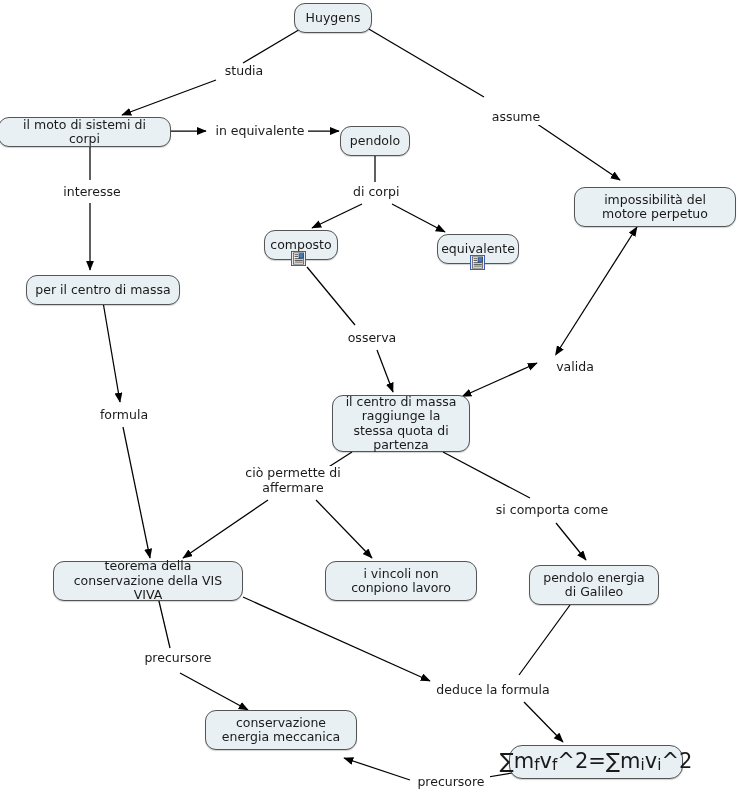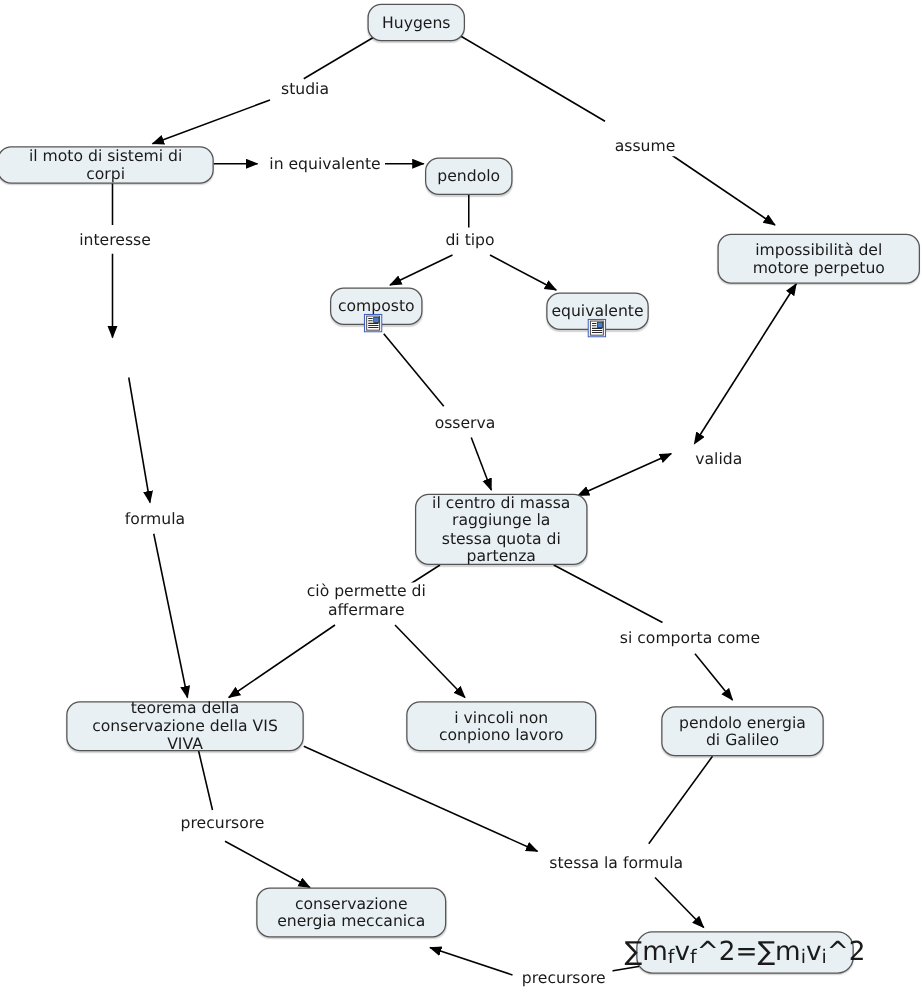--- a/index.html
+++ b/index.html
@@ -182,20 +182,23 @@
     <rect x="8.5" y="3" width="4.5" height="4.5" fill="#3f7fd0" stroke="#222222" stroke-width="0.6"></rect>
     <g stroke="#2a2a2a" stroke-width="0.9">
       <line x1="3.8" y1="4" x2="7.6" y2="4"></line>
       <line x1="3.8" y1="6" x2="7.6" y2="6"></line>
       <line x1="3.8" y1="8.2" x2="12.6" y2="8.2"></line>
       <line x1="3.8" y1="10" x2="12.6" y2="10"></line>
       <line x1="3.8" y1="11.8" x2="12.6" y2="11.8"></line>
     </g>
   </svg>
 
+  <div class="node" style="left:26px; top:275px; width:154px; height:27px;">
+    <span>per il centro di massa</span>
+  </div>
 
   <div class="node" style="left:53px; top:561px; width:190px; height:40px;">
     <span>teorema della conservazione della VIS VIVA</span>
   </div>
 
   <div class="node" style="left:332px; top:395px; width:138px; height:57px;">
     <span>il centro di massa raggiunge la stessa quota di partenza</span>
   </div>
 
   <div class="node" style="left:325px; top:561px; width:152px; height:40px;">
@@ -217,32 +220,32 @@
   </div>
 
   <div class="label" style="left:219px; top:64px; width:48px;">studia</div>
 
   <div class="label" style="left:485px; top:98px; width:60px;margin-top:12px;">assume</div>
 
   <div class="label" style="left:212px; top:124px; width:94px;">in equivalente</div>
 
   <div class="label" style="left:57px; top:185px; width:68px;">interesse</div>
 
-  <div class="label" style="left:352px; top:185px; width:46px;">di tipo</div>
+  <div class="label" style="left:352px; top:185px; width:46px;">di corpi</div>
 
   <div class="label" style="left:341px; top:331px; width:60px;">osserva</div>
 
   <div class="label" style="left:552px; top:360px; width:44px;">valida</div>
 
   <div class="label" style="left:93px; top:408px; width:60px;">formula</div>
 
   <div class="label" style="left:233px; top:466px; width:118px;">ciò permette di
 affermare</div>
 
   <div class="label" style="left:494px; top:503px; width:114px;">si comporta come</div>
 
   <div class="label" style="left:139px; top:651px; width:76px;">precursore</div>
 
-  <div class="label" style="left:435px; top:683px; width:114px;">stessa la formula</div>
+  <div class="label" style="left:435px; top:683px; width:114px;">deduce la formula</div>
 
   <div class="label" style="left:412px; top:775px; width:76px;">precursore</div>
 
 </div>
 
 </body></html>

